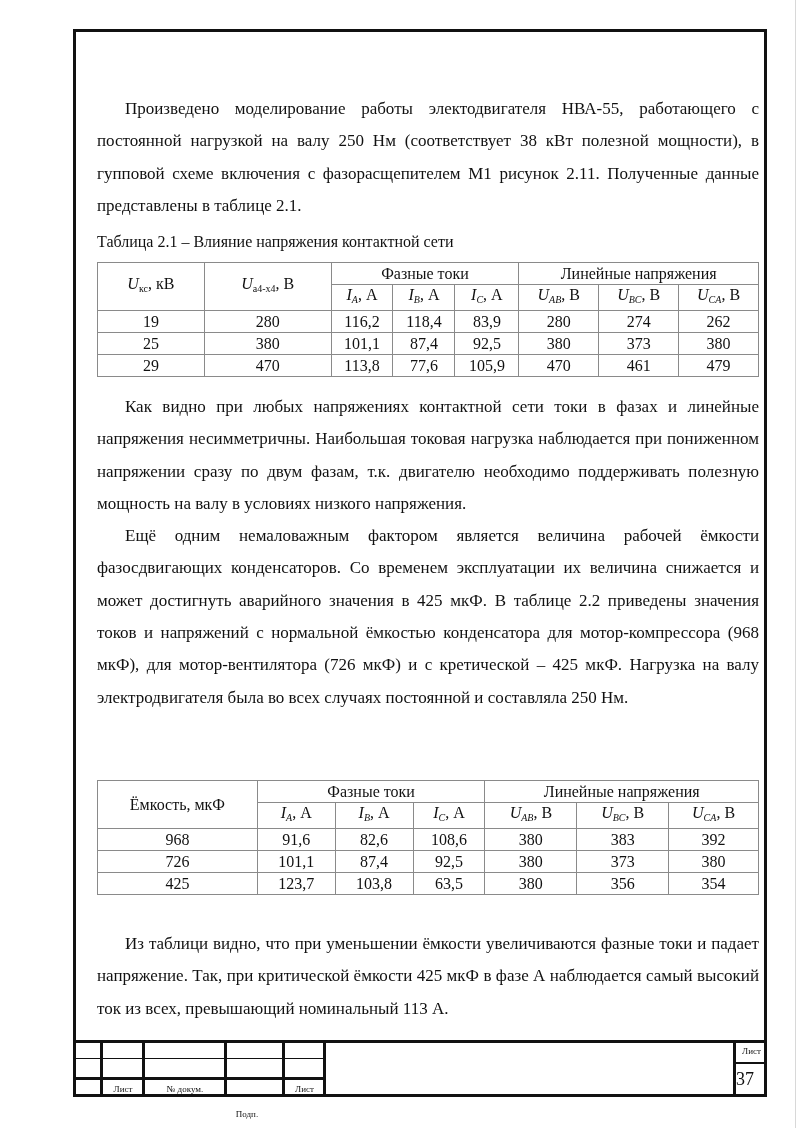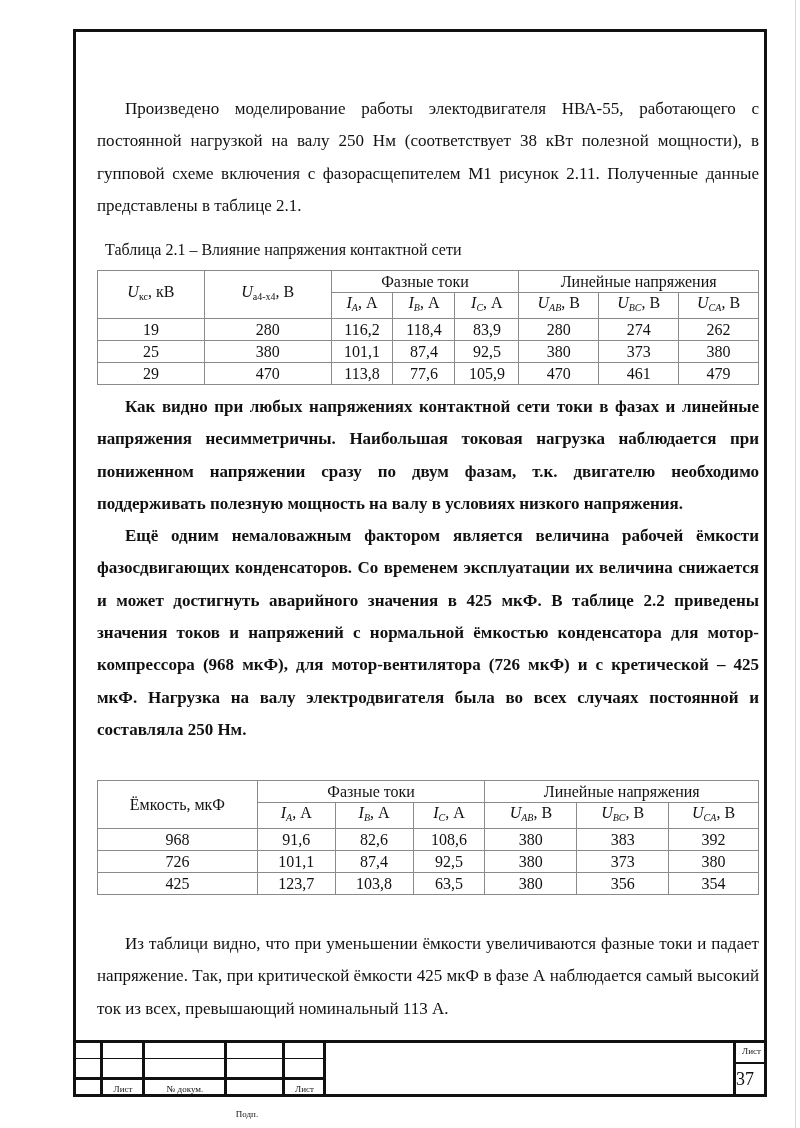--- a/index.html
+++ b/index.html
@@ -3,21 +3,21 @@
 <meta charset="utf-8">
 <style>
   html, body { margin:0; padding:0; background:#ffffff; }
   body { width:800px; height:1128px; position:relative; overflow:hidden;
          font-family:"Liberation Serif", "DejaVu Serif", serif; color:#111; }
   .frame { position:absolute; left:73px; top:29px; width:694px; height:1068px;
            border:3px solid #111; box-sizing:border-box; }
   .right-edge { position:absolute; left:795px; top:0; width:1px; height:1128px; background:#d8d8d8; }
   .content { position:absolute; left:97px; top:0; width:662px; }
   p.para { margin:0; font-size:17px; line-height:32.3px; text-align:justify; text-indent:28px; }
-  .caption { font-size:16px; margin:8px; line-height:20px; }
+  .caption { font-size:16px; margin:0; line-height:20px; }
   table.data { border-collapse:collapse; width:100%; font-size:16px; }
   table.data td { border:1px solid #8a8a8a; text-align:center; padding:0; height:21px; line-height:20px; }
   .it { font-style:italic; }
   sub { font-size:10px; font-style:italic; vertical-align:-3px; }
   sub.up { font-style:normal; }
   
   .stamp { position:absolute; left:73px; top:1040px; width:694px; height:57px; }
   .stamp-grid { position:absolute; left:0; top:0; width:253px; height:57px; }
   .sg-cell { position:absolute; top:0; height:100%; border-right:3px solid #111; box-sizing:border-box; }
   .sg-hline { position:absolute; left:0; width:253px; }
@@ -92,21 +92,21 @@
           <td>77,6</td>
           <td>105,9</td>
           <td>470</td>
           <td>461</td>
           <td>479</td>
     </tr>
   </tbody>
     </table>
 </div>
 
-<div class="content" style="top:391px;font-weight:bold;">
+<div class="content" style="top:391px;">
   <p class="para">Как видно при любых напряжениях контактной сети токи в фазах и линейные напряжения несимметричны. Наибольшая токовая нагрузка наблюдается при пониженном напряжении сразу по двум фазам, т.к. двигателю необходимо поддерживать полезную мощность на валу в условиях низкого напряжения.</p>
   <p class="para">Ещё одним немаловажным фактором является величина рабочей ёмкости фазосдвигающих конденсаторов. Со временем эксплуатации их величина снижается и может достигнуть аварийного значения в 425 мкФ. В таблице 2.2 приведены значения токов и напряжений с нормальной ёмкостью конденсатора для мотор-компрессора (968 мкФ), для мотор-вентилятора (726 мкФ) и с кретической – 425 мкФ. Нагрузка на валу электродвигателя была во всех случаях постоянной и составляла 250 Нм.</p>
 </div>
 
 <div class="content" style="top:769px;">
   <table class="data" style="margin-top:11px;">
     <colgroup>
       <col style="width:160px">
         <col style="width:78px">
         <col style="width:78px">

